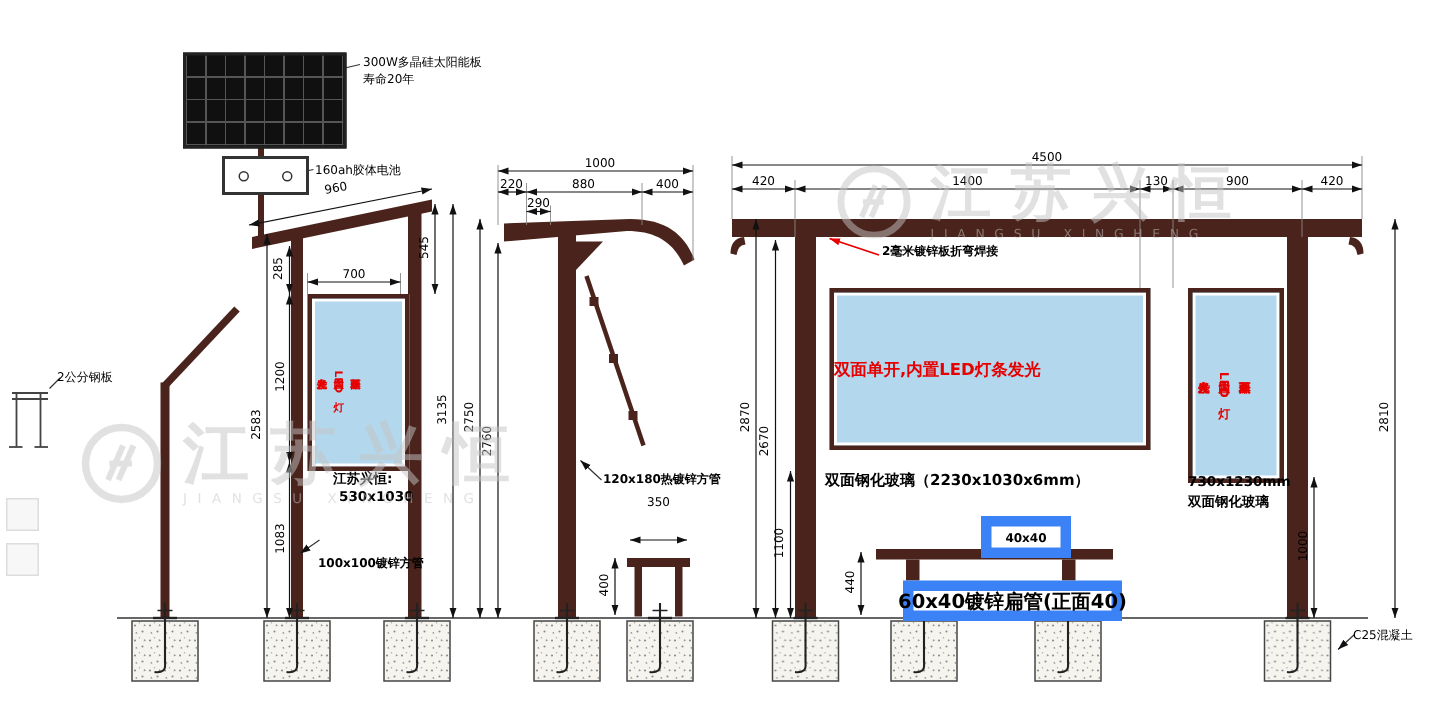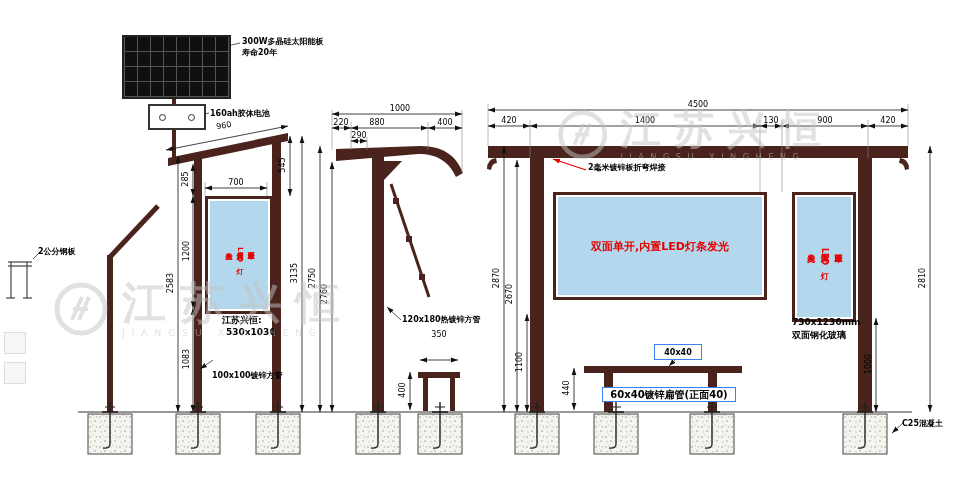--- a/index.html
+++ b/index.html
@@ -3,29 +3,29 @@
 <meta charset="utf-8">
 <style>
   html,body{margin:0;padding:0;background:#fff;}
   .stage{position:relative;width:960px;height:480px;background:#fff;overflow:hidden;
          font-family:"DejaVu Sans",sans-serif;color:#000;}
   svg.draw{position:absolute;left:0;top:0;z-index:1;}
   .dim{position:absolute;font-size:8px;line-height:1;text-align:center;white-space:nowrap;z-index:2;}
   .vdim{position:absolute;font-size:8px;line-height:1;width:44px;text-align:center;white-space:nowrap;
         transform:rotate(-90deg);transform-origin:center;z-index:2;}
   .label{position:absolute;font-size:8px;line-height:1.25;white-space:nowrap;font-weight:bold;z-index:2;}
-  .label.normal{font-weight:bold;}
+  .label.normal{font-weight:normal;}
   .label.big{font-size:10px;}
   .label.mid{font-size:9px;}
   .panel{position:absolute;background:#b3d7ec;border:3px solid #4a241c;
-         box-shadow:inset 0 0 0 2px #ffffff;display:flex;align-items:center;justify-content:center;z-index:2;}
+         box-shadow:inset 0 0 0 2px #ffffff;display:flex;align-items:center;justify-content:flex-start;z-index:2;}
   .led-h{color:#e60000;font-weight:bold;font-size:11px;white-space:nowrap;}
   .led-v{color:#e60000;font-weight:bold;font-size:8px;writing-mode:vertical-rl;white-space:pre-line;line-height:1.7;}
   .led-v.small{font-size:7px;line-height:1.6;}
-  .boxlabel{position:absolute;border:1px solid #3b82f6;background:#fff;font-size:8px;font-weight:bold;
+  .boxlabel{position:absolute;border:7px solid #3b82f6;background:#fff;font-size:8px;font-weight:bold;
             display:flex;align-items:center;justify-content:center;z-index:2;white-space:nowrap;}
   .solar{position:absolute;left:122px;top:35px;width:105px;height:60px;z-index:2;
          background:repeating-linear-gradient(90deg,#555 0 1px,transparent 1px 13px),
                     repeating-linear-gradient(0deg,#555 0 1px,transparent 1px 15px),#101010;
          border:2px solid #222;}
   .battery{position:absolute;left:148px;top:104px;width:54px;height:22px;background:#fff;
            border:2px solid #333;z-index:2;}
   .battery .term{position:absolute;width:5px;height:5px;border:1px solid #333;border-radius:50%;top:8px;}
   .ghost-sq{position:absolute;width:20px;height:20px;border:1px solid #ddd;background:#f7f7f7;z-index:0;}
   .wm{position:absolute;display:flex;align-items:center;gap:12px;color:#c4c4c4;opacity:.5;
@@ -220,40 +220,41 @@
   <div class="panel" style="left:553px;top:192px;width:208px;height:102px">
     <div class="led-h">双面单开,内置LED灯条发光</div>
   </div>
   <div class="panel" style="left:792px;top:192px;width:58px;height:124px">
     <div class="led-v">双面单开
 内置LED灯
 条发光</div>
   </div>
 
   <div class="boxlabel" style="left:654px;top:344px;width:46px;height:14px">40x40</div>
-  <div class="boxlabel" style="left:602px;top:387px;width:132px;height:13px;font-size:10px">60x40镀锌扁管(正面40)</div>
+  <div class="boxlabel" style="left:602px;top:387px;width:132px;height:13px;font-size:13px">60x40镀锌扁管(正面40)</div>
 
   <div class="label normal" style="left:242px;top:37px">300W多晶硅太阳能板</div>
   <div class="label normal" style="left:242px;top:48px">寿命20年</div>
   <div class="label normal" style="left:210px;top:109px">160ah胶体电池</div>
   <div class="label normal" style="left:38px;top:247px">2公分钢板</div>
   <div class="label mid" style="left:222px;top:315px">江苏兴恒:</div>
   <div class="label mid" style="left:226px;top:327px">530x1030</div>
   <div class="label" style="left:212px;top:371px">100x100镀锌方管</div>
   <div class="label" style="left:402px;top:315px">120x180热镀锌方管</div>
   <div class="label" style="left:588px;top:163px">2毫米镀锌板折弯焊接</div>
+  <div class="label big" style="left:550px;top:315px">双面钢化玻璃（2230x1030x6mm）</div>
   <div class="label mid" style="left:792px;top:317px">730x1230mm</div>
   <div class="label mid" style="left:792px;top:330px">双面钢化玻璃</div>
   <div class="label normal" style="left:902px;top:419px">C25混凝土</div>
 
   <div class="dim" style="left:200px;top:122px;width:48px;transform:rotate(-10deg)">960</div>
   <div class="dim" style="left:218px;top:179px;width:36px">700</div>
   <div class="dim" style="left:370px;top:105px;width:60px">1000</div>
   <div class="dim" style="left:328px;top:119px;width:26px">220</div>
-  <div class="dim" style="left:364px;top:119px;width:26px">880</div>
+  <div class="dim" style="left:376px;top:119px;width:26px">880</div>
   <div class="dim" style="left:432px;top:119px;width:26px">400</div>
   <div class="dim" style="left:346px;top:132px;width:26px">290</div>
   <div class="dim" style="left:424px;top:331px;width:30px">350</div>
   <div class="dim" style="left:668px;top:101px;width:60px">4500</div>
   <div class="dim" style="left:496px;top:117px;width:26px">420</div>
   <div class="dim" style="left:622px;top:117px;width:46px">1400</div>
   <div class="dim" style="left:759px;top:117px;width:24px">130</div>
   <div class="dim" style="left:812px;top:117px;width:26px">900</div>
   <div class="dim" style="left:875px;top:117px;width:26px">420</div>
 

